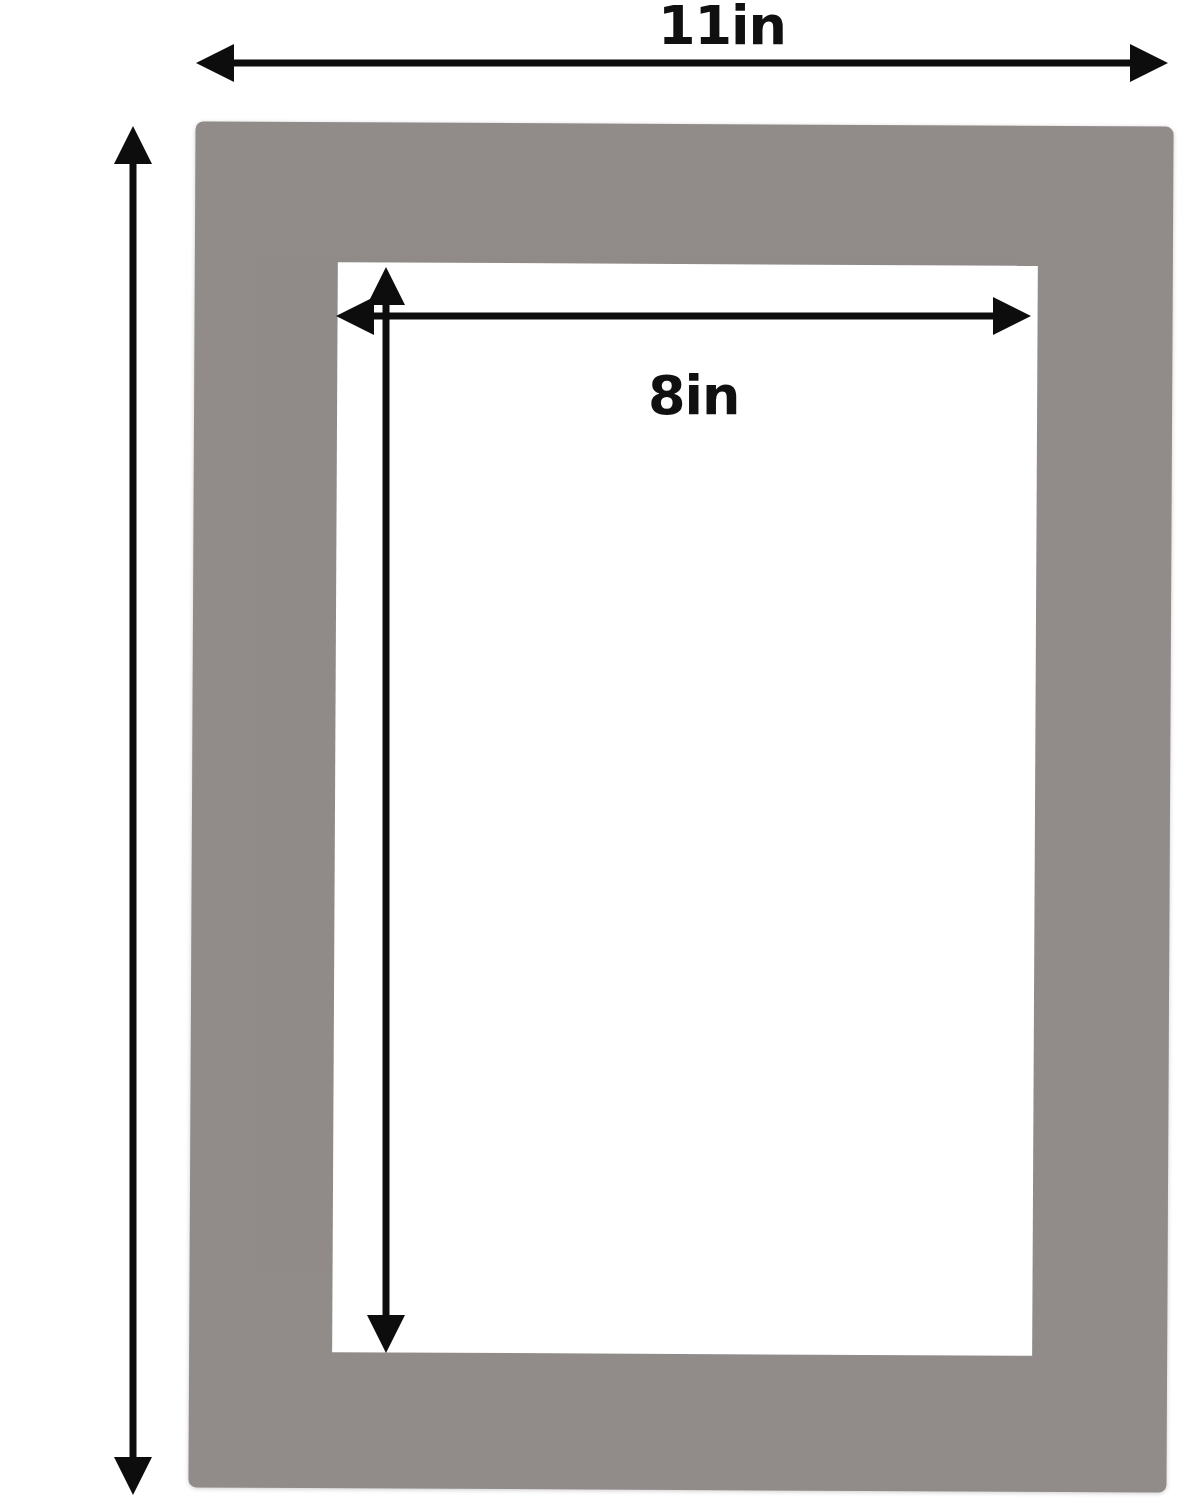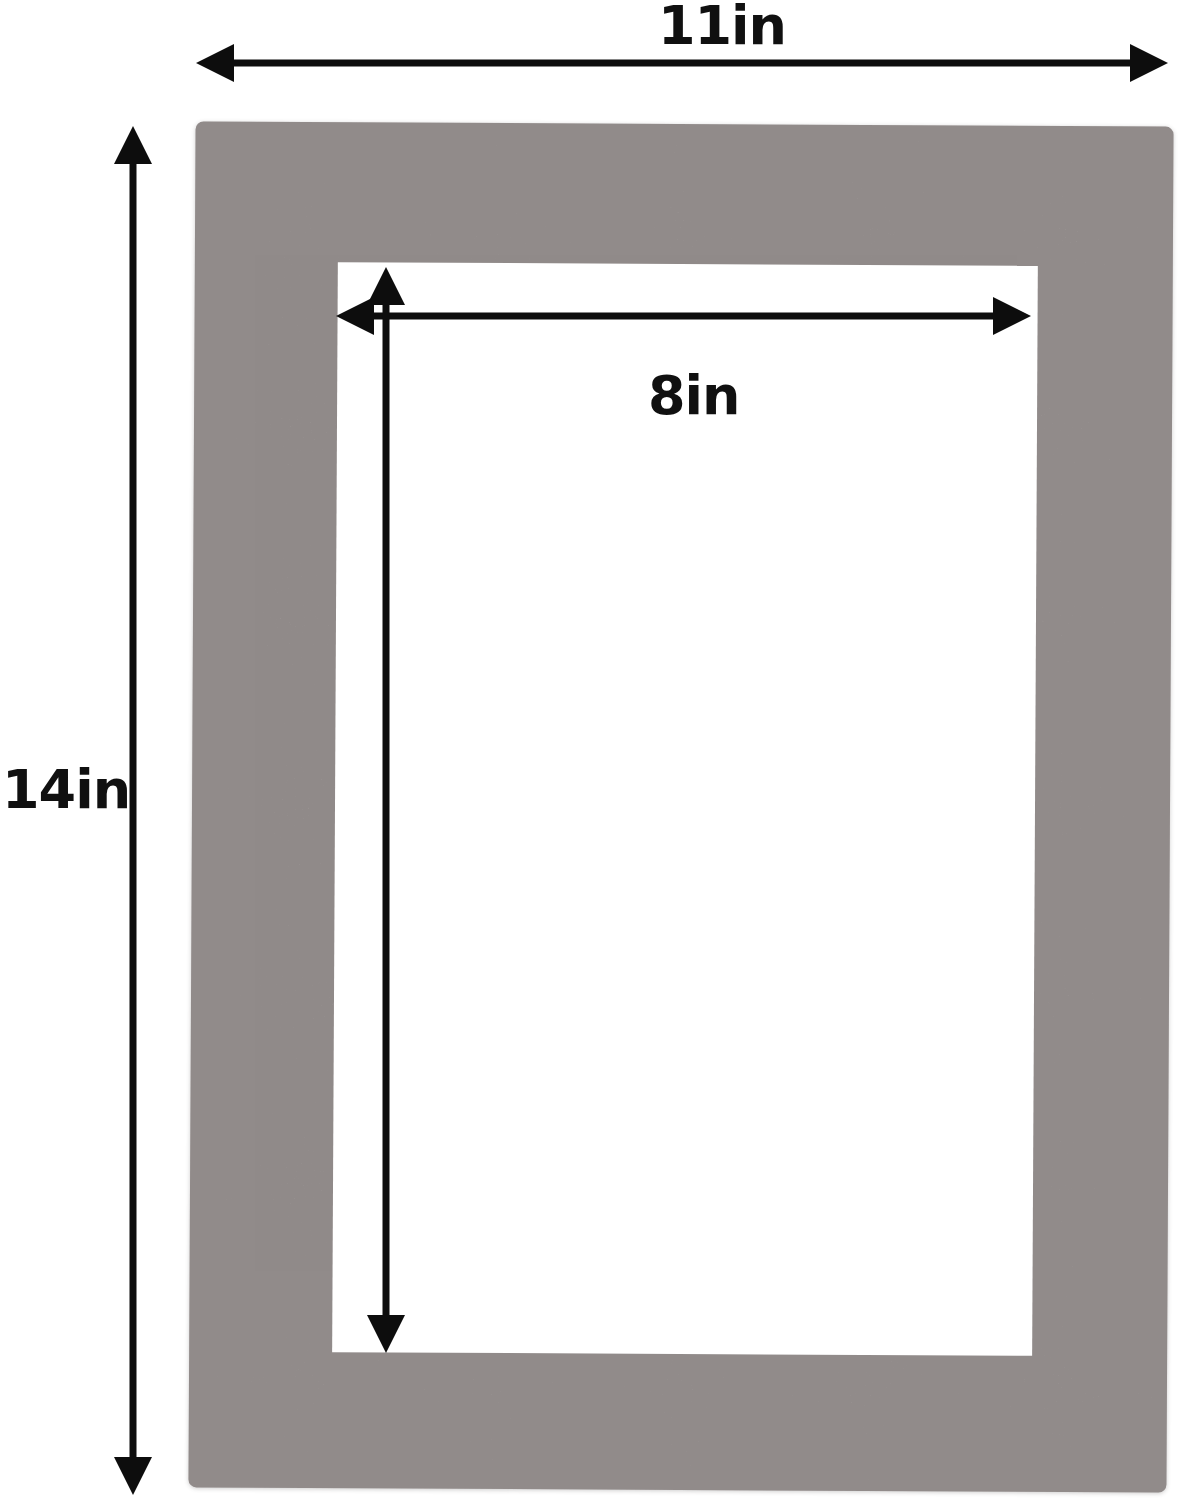--- a/index.html
+++ b/index.html
@@ -101,18 +101,17 @@
 
     <g>
       <line x1="386" y1="301" x2="386" y2="1319" stroke-width="7" style="stroke: rgb(13, 13, 13);"></line>
       <polygon points="386,267 367,305 405,305" style="fill: rgb(13, 13, 13);"></polygon>
       <polygon points="386,1353 367,1315 405,1315" style="fill: rgb(13, 13, 13);"></polygon>
     </g>
   </svg>
 
   <div class="dim-label label-outer-width" style="color: rgb(16, 16, 16);">11in</div>
 
-  <div class="dim-label label-outer-height" style="color: rgb(16, 16, 16);">14in</div>
 
   <div class="dim-label label-opening-width" style="color: rgb(16, 16, 16);">8in</div>
 
 
 </div>
 
 </body></html>

